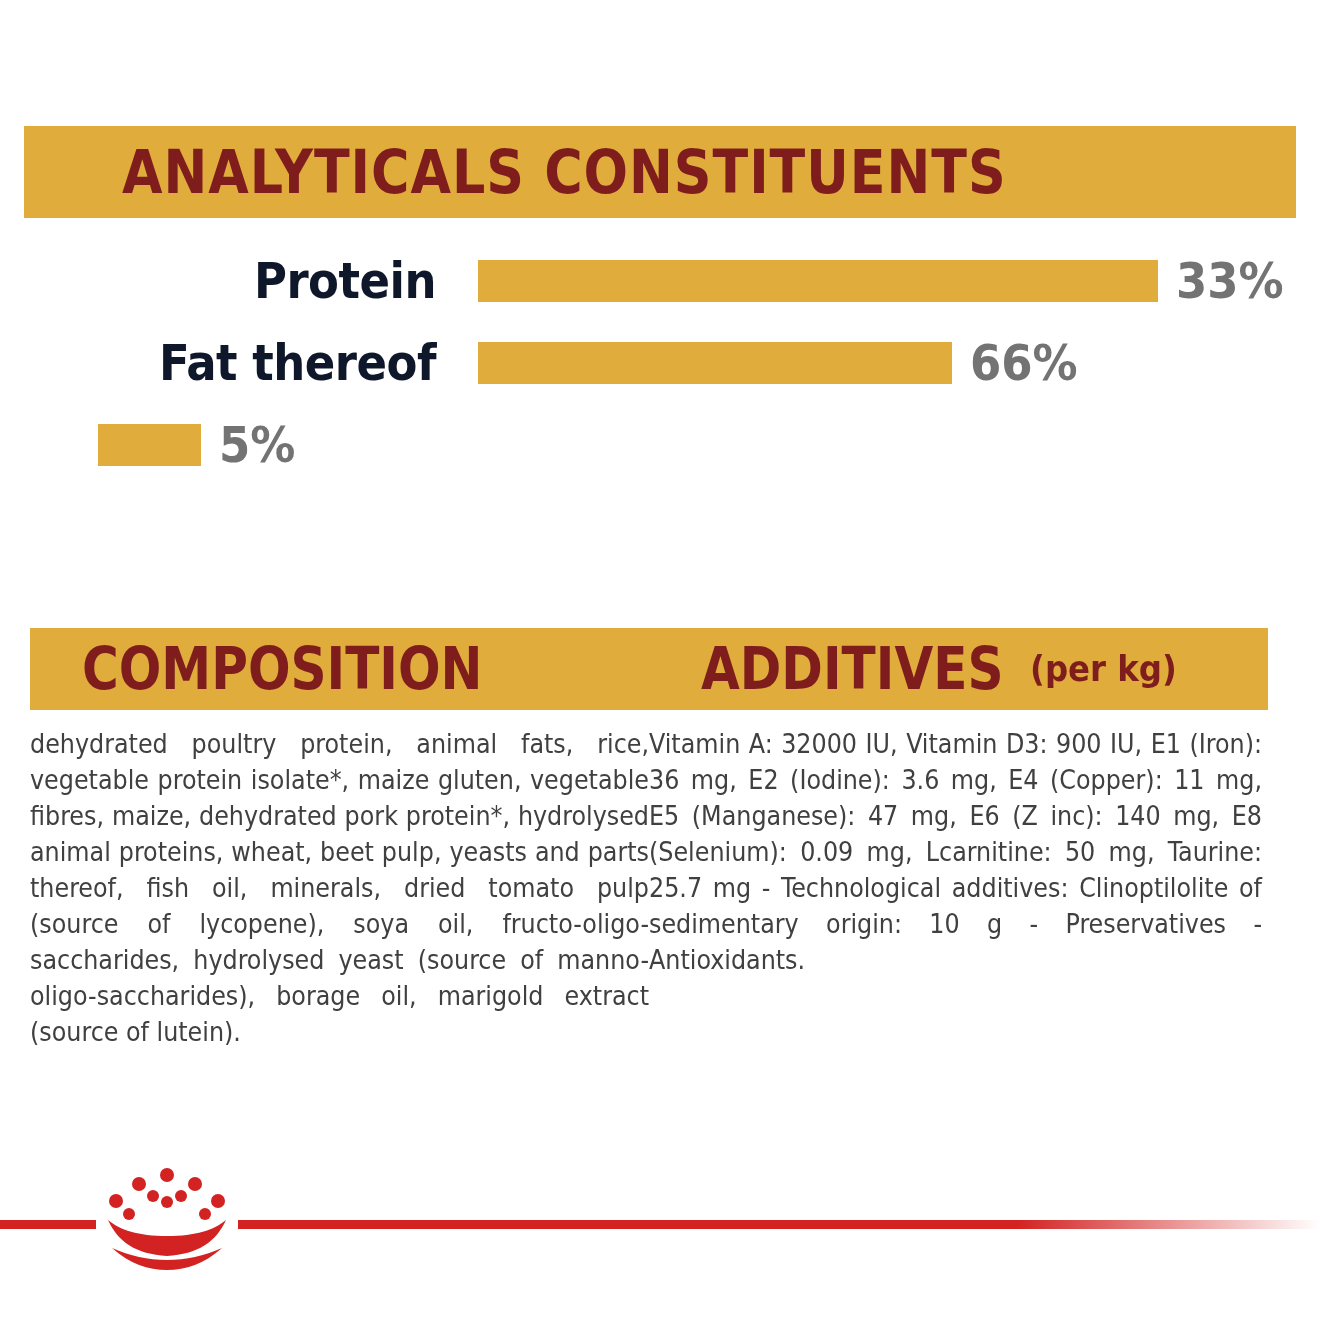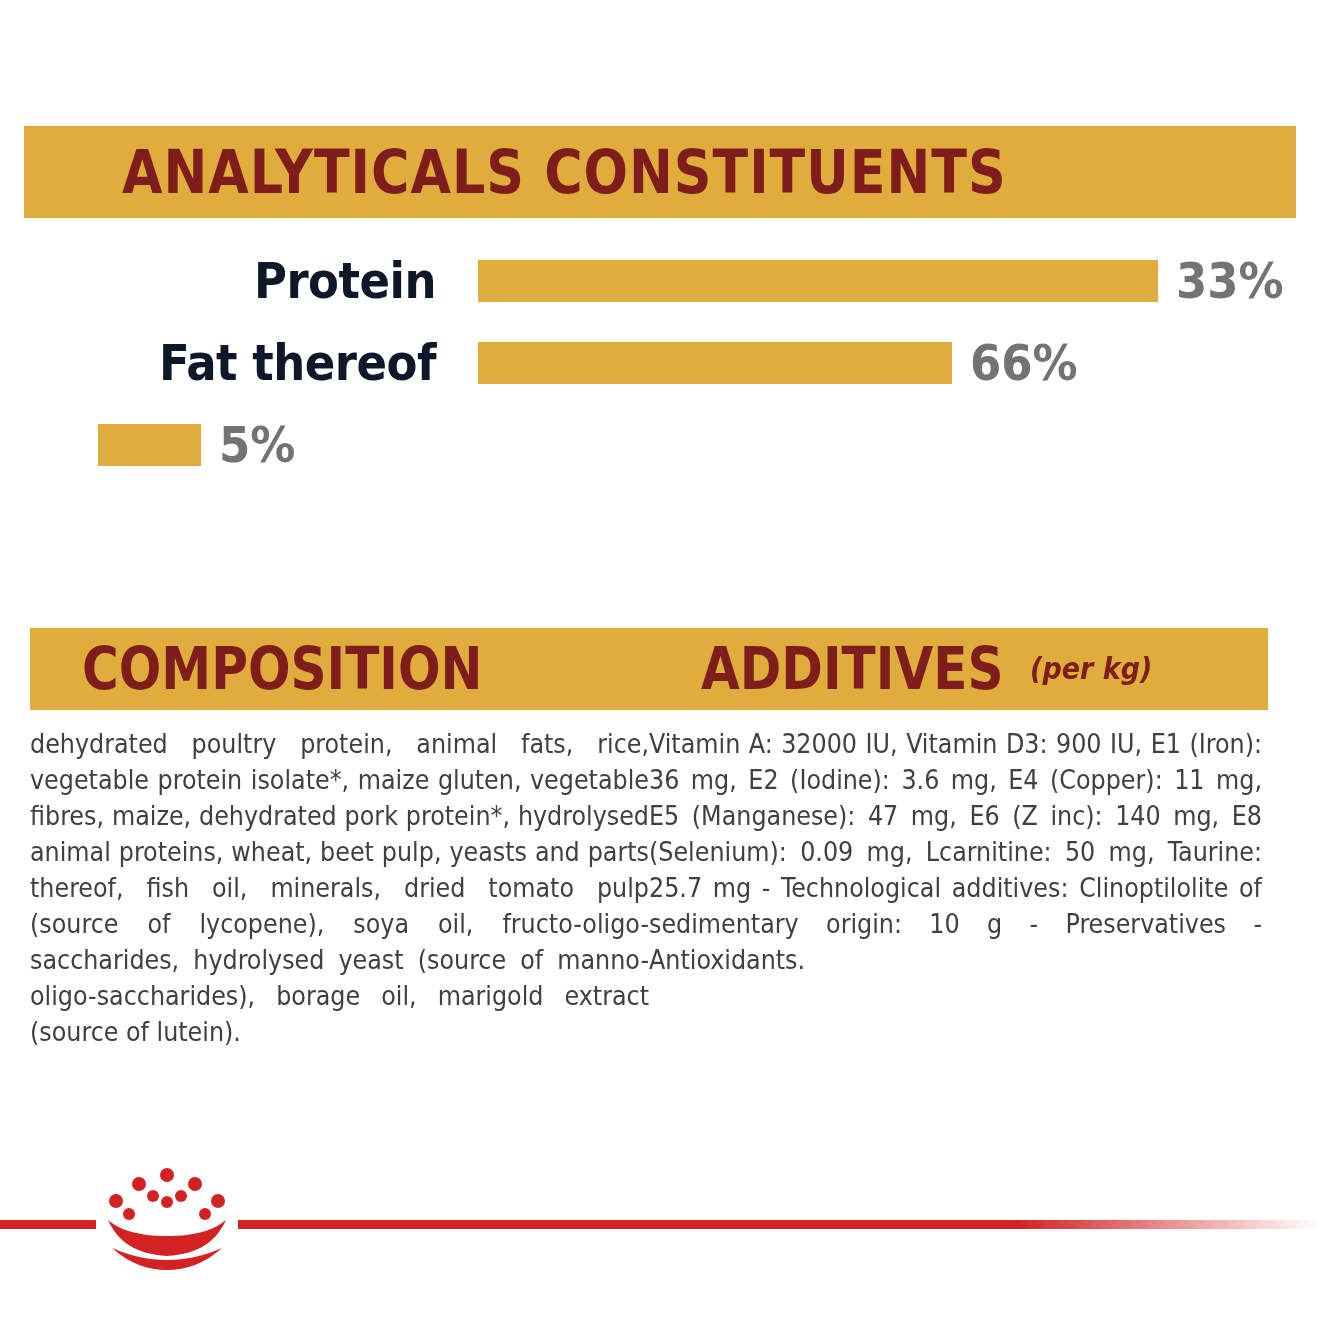--- a/index.html
+++ b/index.html
@@ -98,26 +98,25 @@
   .column .bar .title {
     font-size: 58px;
     font-weight: bold;
     font-family: "DejaVu Sans Condensed", "Liberation Sans Narrow", "Liberation Sans", sans-serif;
     letter-spacing: 0px;
     line-height: 58px;
     transform: scaleX(0.96);
     transform-origin: left center;
   }
   .column .bar .sub {
-    font-size: 30px;
+    font-size: 36px;
     font-weight: bold;
     font-family: "DejaVu Sans Condensed", "Liberation Sans Narrow", "Liberation Sans", sans-serif;
     margin-left: 14px;
     padding-bottom: 2px;
-    font-style: italic;
   }
   .body-text {
     margin-top: 16px;
     font-size: 26.5px;
     line-height: 36px;
     text-align: justify;
     color: #404040;
     font-family: "DejaVu Sans Condensed", "Liberation Sans Narrow", "Liberation Sans", sans-serif;
     hyphens: none;
   }

